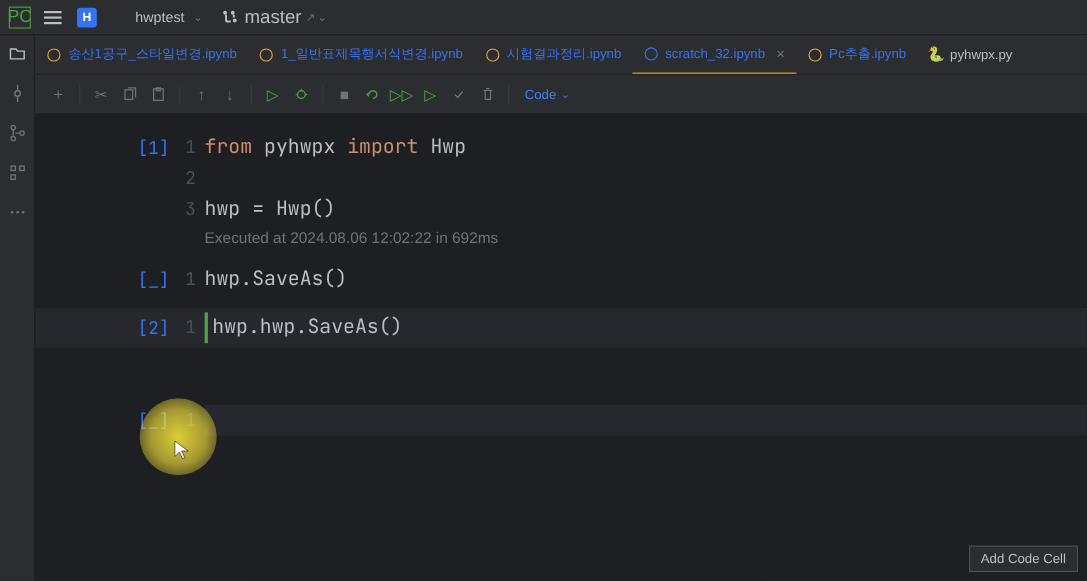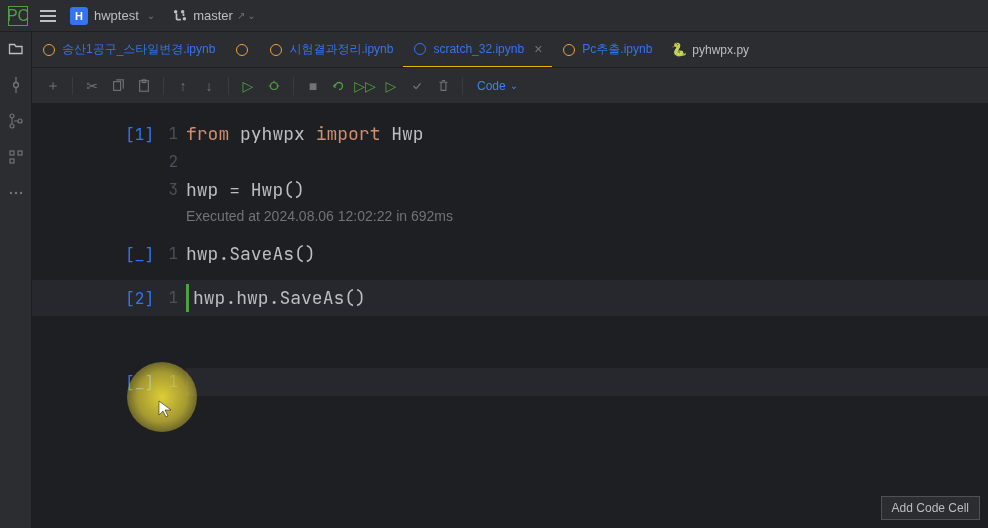--- a/index.html
+++ b/index.html
@@ -2,24 +2,24 @@
 <html><head>
 <meta charset="utf-8">
 <style>
 * { margin: 0; padding: 0; box-sizing: border-box; }
 body { font-family: -apple-system, BlinkMacSystemFont, 'Segoe UI', sans-serif; background: #2b2d30; color: #bcbec4; overflow: hidden; width: 988px; height: 528px; position: relative; }
 .top-bar { height: 32px; background: #2b2d30; display: flex; align-items: center; padding: 0 8px; border-bottom: 1px solid #1e1f22; }
 .pc-icon { width: 20px; height: 20px; border: 1px solid #4f9f43; display: flex; align-items: center; justify-content: center; font-size: 16px; color: #4f9f43; margin-right: 12px; }
 .hamburger { display: flex; flex-direction: column; gap: 3px; margin-right: 14px; cursor: pointer; }
 .hamburger span { width: 16px; height: 2px; background: #bcbec4; }
 .project-badge { width: 18px; height: 18px; background: #3574f0; border-radius: 3px; display: flex; align-items: center; justify-content: center; font-size: 11px; color: white; font-weight: bold; margin-right: 6px; }
-.project-name { font-size: 13px; margin-right: 8px; }
+.project-name { font-size: 13px; margin-right: 8px; margin-left: 29px; }
 .chevron-down { font-size: 10px; margin-right: 18px; color: #6f737a; }
 .branch-icon { margin-right: 6px; color: #bcbec4; }
-.branch-name { font-size: 13px; margin-right: 4px; }
+.branch-name { font-size: 17px; margin-right: 4px; }
 .branch-arrow { font-size: 10px; color: #6f737a; }
 
 .main-area { display: flex; height: calc(100% - 32px); }
 .left-sidebar { width: 32px; background: #2b2d30; display: flex; flex-direction: column; align-items: center; padding-top: 8px; gap: 18px; border-right: 1px solid #1e1f22; }
 .sidebar-icon { width: 18px; height: 18px; color: #6f737a; display: flex; align-items: center; justify-content: center; cursor: pointer; }
 
 .content { flex: 1; display: flex; flex-direction: column; }
 .tabs-bar { height: 36px; background: #2b2d30; display: flex; align-items: center; border-bottom: 1px solid #1e1f22; overflow: hidden; }
 .tab { height: 36px; display: flex; align-items: center; padding: 0 10px; font-size: 12px; cursor: pointer; gap: 6px; white-space: nowrap; }
 .tab.active { border-bottom: 2px solid #eab308; }
@@ -122,20 +122,21 @@
   </div>
 
   <div class="content">
     <div class="tabs-bar">
       <div class="tab">
           <span class="tab-icon jupyter-icon"></span>
           <span class="tab-name">송산1공구_스타일변경.ipynb</span>
         </div>
       <div class="tab">
           <span class="tab-icon jupyter-icon"></span>
+          <span class="tab-name">1_일반표제목행서식변경.ipynb</span>
         </div>
       <div class="tab">
           <span class="tab-icon jupyter-icon"></span>
           <span class="tab-name">시험결과정리.ipynb</span>
         </div>
       <div class="tab active">
           <span class="tab-icon jupyter-icon-blue"></span>
           <span class="tab-name">scratch_32.ipynb</span>
           <span class="tab-close">×</span>
         </div>

